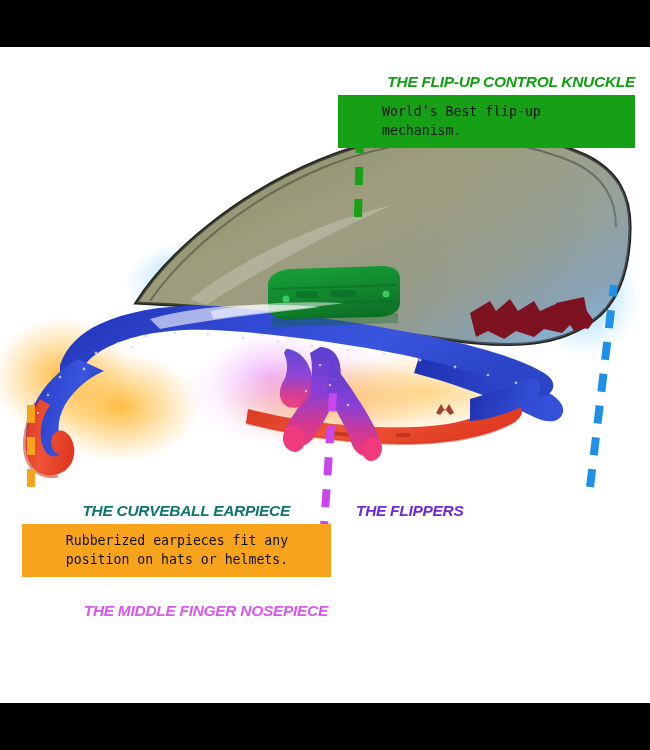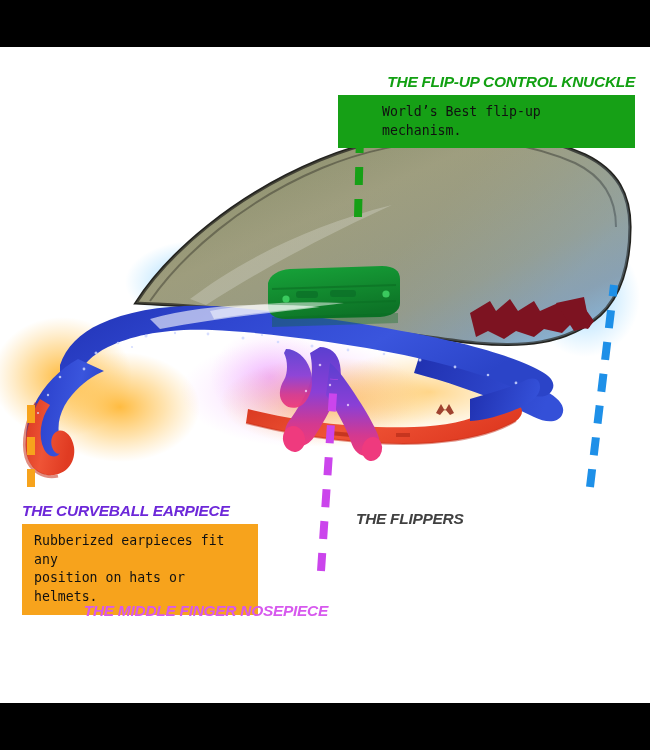--- a/index.html
+++ b/index.html
@@ -50,26 +50,26 @@
     font-weight:500;
   }
 
   
   #callout-knuckle { left:338px; top:26px; }
   #callout-knuckle .title { color:#12a012; text-align:right; padding-left:2px; }
   #callout-knuckle .body { background:#16a016; width:297px;padding-left:44px; }
 
   
   #callout-earpiece { left:22px; top:455px; }
-  #callout-earpiece .title { color:#6d28d9; text-align:left; width:272px; padding-right:4px; }
-  #callout-earpiece .body { background:#F7A31C; width:236px; }
+  #callout-earpiece .title { color:#0f766e; text-align:right; width:272px; padding-right:4px; }
+  #callout-earpiece .body { background:#F7A31C; width:309px;text-align:center; }
 
   
   #callout-flippers { left:354px; top:455px; }
-  #callout-flippers .title { color:#404040; text-align:left; padding-left:2px;margin-top:8px; }
+  #callout-flippers .title { color:#6d28d9; text-align:left; padding-left:2px; }
   #callout-flippers .body { background:#1E90E8; width:276px; }
 
   
   #callout-nosepiece { left:68px; top:555px; }
   #callout-nosepiece .title { color:#D759EE; text-align:right; width:264px; padding-right:4px; }
   #callout-nosepiece .body { background:#CB45EC; width:264px; }
 </style>
 </head>
 <body>
 

